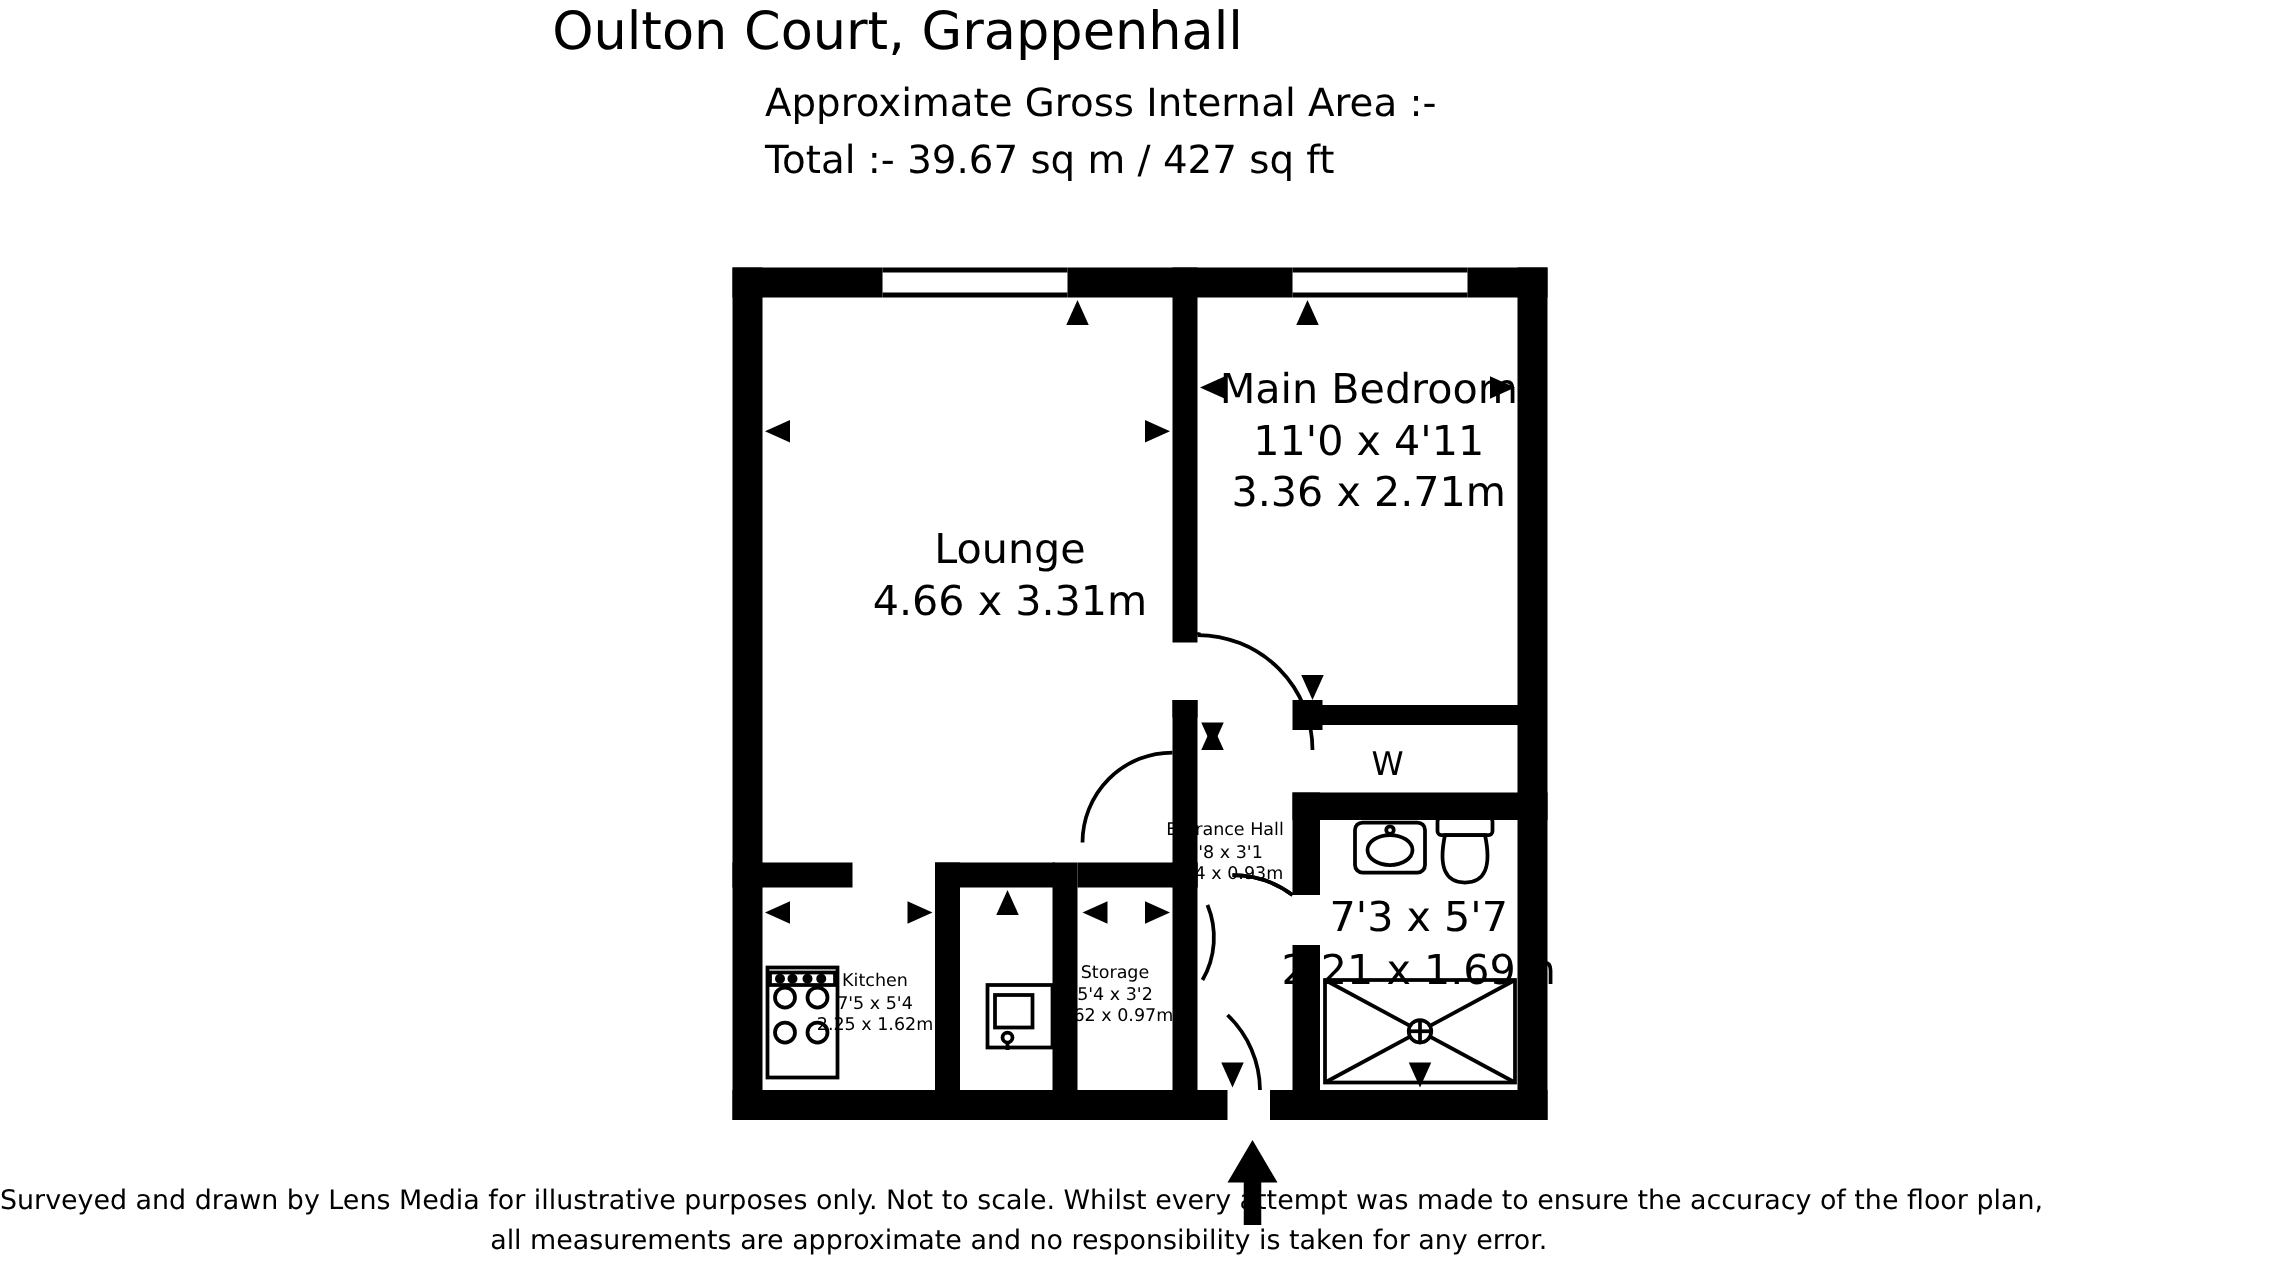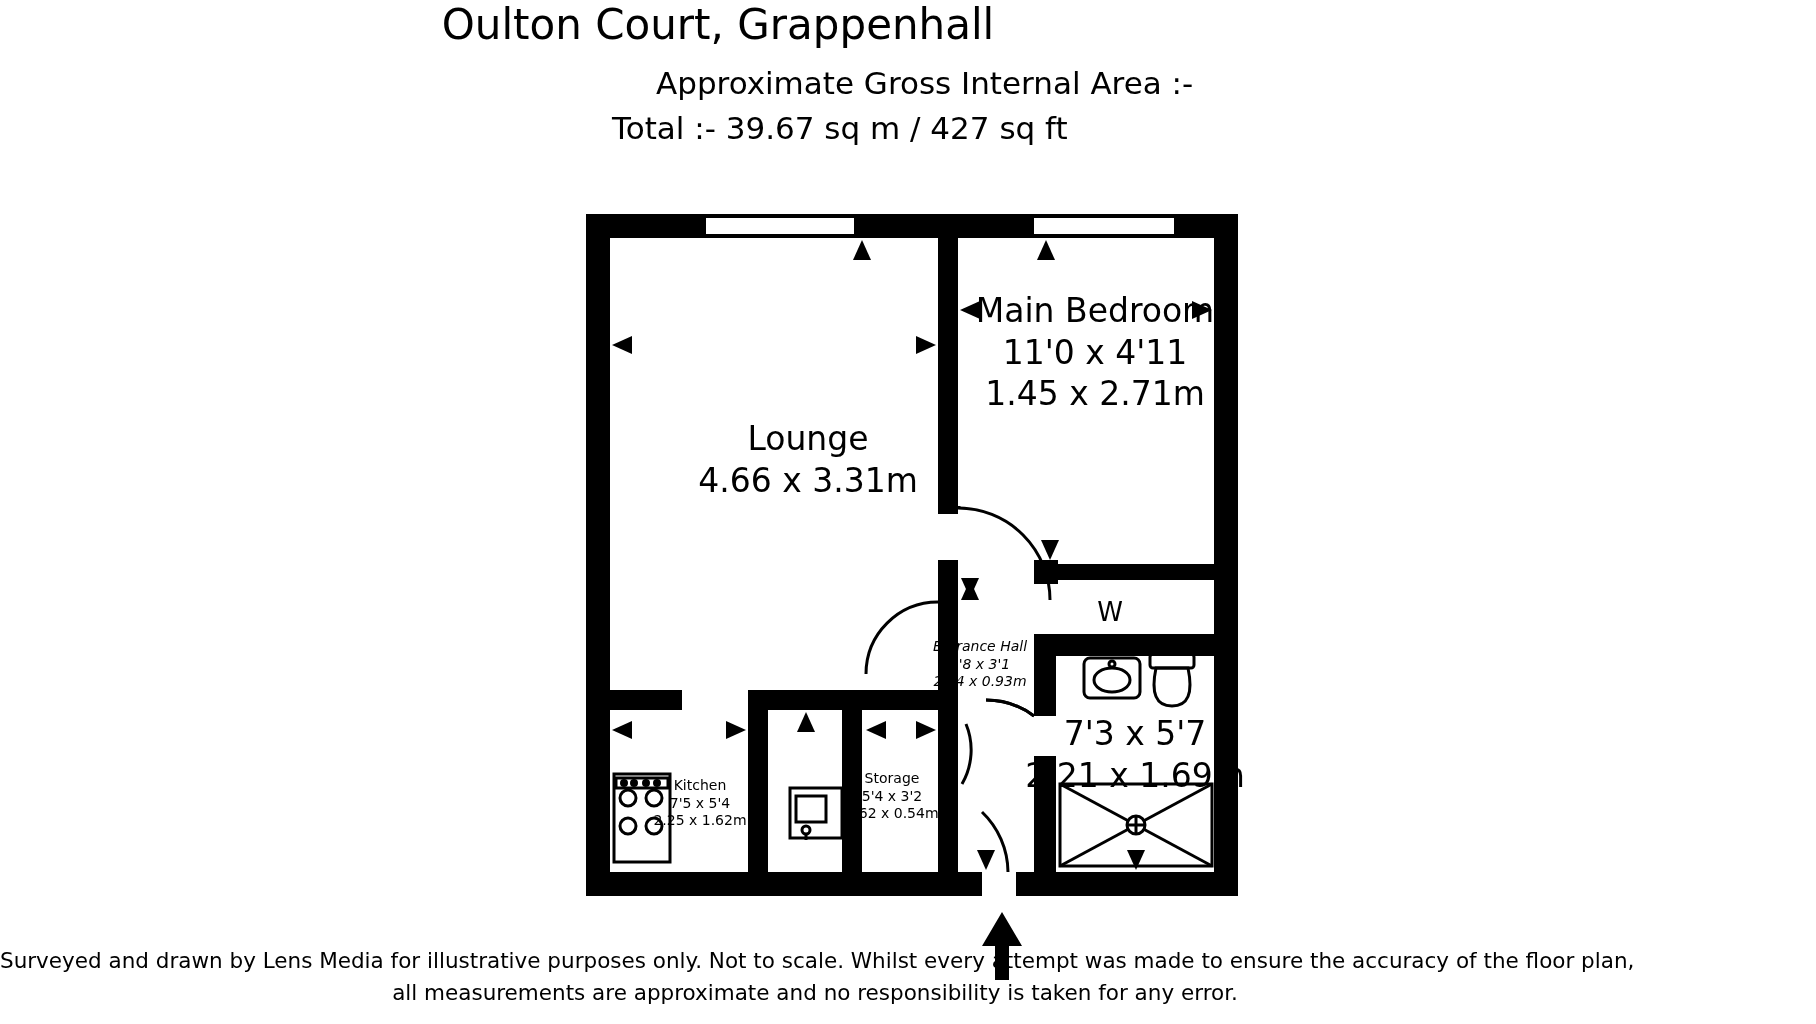--- a/index.html
+++ b/index.html
@@ -26,21 +26,21 @@
     white-space: nowrap;
   }
   .subtitle {
     position: absolute;
     left: 612px;
     width: 900px;
     font-size: 31px;
     text-align: left;
     white-space: nowrap;
   }
-  .sub1 { top: 65px; margin-left: 44px; }
+  .sub1 { top: 65px; }
   .sub2 { top: 110px; }
 
   .footer {
     position: absolute;
     left: 0;
     width: 1630px;
     text-align: center;
     font-size: 21.5px;
     white-space: nowrap;
   }
@@ -222,39 +222,39 @@
 </svg>
 
 <div class="room-label big" style="left:668px; top:418px; width:280px;">
   <span class="nm">Lounge</span>
   <span class="d2">4.66 x 3.31m</span>
 </div>
 
 <div class="room-label big" style="left:950px; top:290px; width:290px;">
   <span class="nm">Main Bedroom</span>
   <span class="d1">11'0 x 4'11</span>
-  <span class="d2">1.45 x 2.71m</span>
-</div>
-
-<div class="room-label small" style="left:900px; top:638px; width:160px;font-style:italic;">
+  <span class="d2">3.36 x 2.71m</span>
+</div>
+
+<div class="room-label small" style="left:900px; top:656px; width:160px;">
   <span class="nm">Entrance Hall</span>
   <span class="d1">9'8 x 3'1</span>
   <span class="d2">2.94 x 0.93m</span>
 </div>
 
 <div class="room-label small" style="left:620px; top:777px; width:160px;">
   <span class="nm">Kitchen</span>
   <span class="d1">7'5 x 5'4</span>
   <span class="d2">2.25 x 1.62m</span>
 </div>
 
 <div class="room-label small" style="left:822px; top:770px; width:140px;">
   <span class="nm">Storage</span>
   <span class="d1">5'4 x 3'2</span>
-  <span class="d2">1.62 x 0.54m</span>
+  <span class="d2">1.62 x 0.97m</span>
 </div>
 
 <div class="room-label big" style="left:1010px; top:713px; width:250px;">
   <span class="d1">7'3 x 5'7</span>
   <span class="d2">2.21 x 1.69m</span>
 </div>
 
 <div class="room-label wlabel" style="left:1090px; top:596px; width:40px;">
   <span class="nm">W</span>
 </div>

